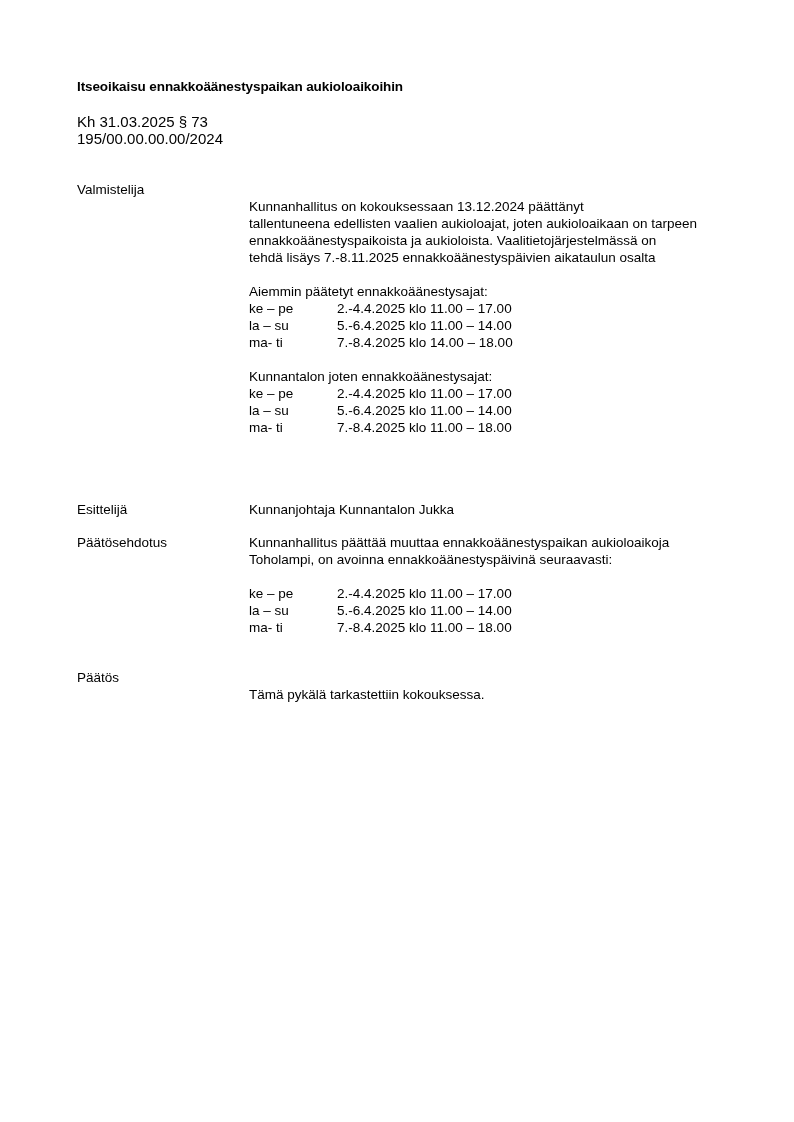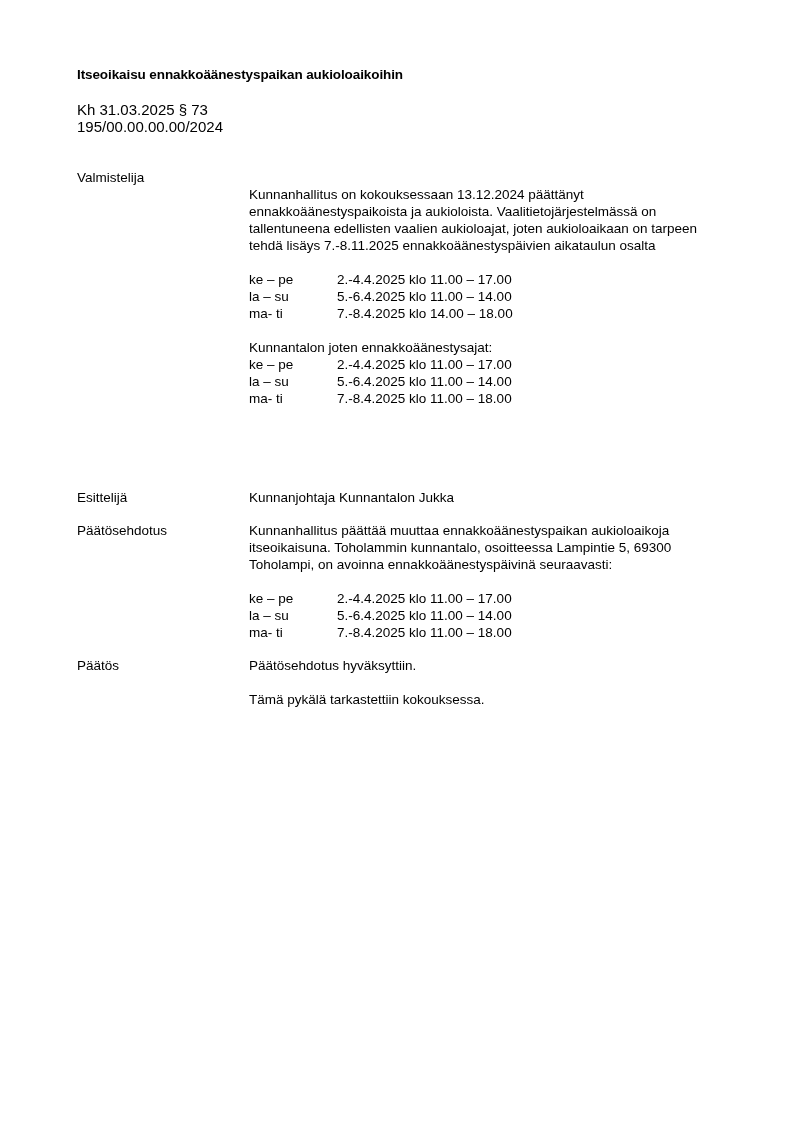--- a/index.html
+++ b/index.html
@@ -1,18 +1,18 @@
 <!DOCTYPE html>
 <html><head>
   <meta charset="utf-8">
   <style>
     html, body { margin: 0; padding: 0; background: #ffffff; }
     body { width: 794px; height: 1122px; position: relative; overflow: hidden;
            font-family: "Liberation Sans", sans-serif; color: #000; }
-    .page { position: absolute; left: 0; top: 0; width: 794px; height: 918px; background: #fff; }
+    .page { position: absolute; left: 0; top: 12px; width: 794px; height: 918px; background: #fff; }
     .title { position: absolute; left: 77px; top: 67px; font-size: 13.5px; font-weight: bold; letter-spacing: -0.1px; }
     .meta { position: absolute; left: 77px; top: 101px; font-size: 15px; line-height: 17px; }
     .meta div { white-space: nowrap; }
     .section { position: absolute; left: 77px; width: 680px; font-size: 13.5px; line-height: 17px; }
     .label { position: absolute; left: 0; top: 0; white-space: nowrap; }
     .content { position: absolute; left: 172px; top: 0; width: 500px; }
     .line { white-space: nowrap; height: 17px; }
     .gap { height: 17px; }
     .sched { display: flex; height: 17px; white-space: nowrap; }
     .sched .days { width: 88px; }
@@ -27,24 +27,25 @@
   <div class="meta">
     <div>Kh 31.03.2025 § 73</div>
     <div>195/00.00.00.00/2024</div>
   </div>
 
   <div class="section" style="top:169px;">
     <div class="label">Valmistelija</div>
     <div class="content">
       <div class="gap"></div>
       <div class="line">Kunnanhallitus on kokouksessaan 13.12.2024 päättänyt</div>
+      <div class="line">tallentuneena edellisten vaalien aukioloajat, joten aukioloaikaan on tarpeen</div>
       <div class="line">ennakkoäänestyspaikoista ja aukioloista. Vaalitietojärjestelmässä on</div>
-      <div class="line">tallentuneena edellisten vaalien aukioloajat, joten aukioloaikaan on tarpeen</div>
       <div class="line">tehdä lisäys 7.-8.11.2025 ennakkoäänestyspäivien aikataulun osalta</div>
       <div class="gap"></div>
+      <div class="line">Aiemmin päätetyt ennakkoäänestysajat:</div>
       <div class="sched">
         <span class="days">ke – pe</span>
         <span>2.-4.4.2025 klo 11.00 – 17.00</span>
       </div>
       <div class="sched">
         <span class="days">la – su</span>
         <span>5.-6.4.2025 klo 11.00 – 14.00</span>
       </div>
       <div class="sched">
         <span class="days">ma- ti</span>
@@ -71,40 +72,38 @@
     <div class="label">Esittelijä</div>
     <div class="content">
       <div class="line">Kunnanjohtaja Kunnantalon Jukka</div>
     </div>
   </div>
 
   <div class="section" style="top:522px;">
     <div class="label">Päätösehdotus</div>
     <div class="content">
       <div class="line">Kunnanhallitus päättää muuttaa ennakkoäänestyspaikan aukioloaikoja</div>
-      <div class="line">itseoikaisuna. Toholammin kunnantalo, osoitteessa Lampintie 5, 69300</div>
       <div class="line">Toholampi, on avoinna ennakkoäänestyspäivinä seuraavasti:</div>
       <div class="gap"></div>
       <div class="sched">
         <span class="days">ke – pe</span>
         <span>2.-4.4.2025 klo 11.00 – 17.00</span>
       </div>
       <div class="sched">
         <span class="days">la – su</span>
         <span>5.-6.4.2025 klo 11.00 – 14.00</span>
       </div>
       <div class="sched">
         <span class="days">ma- ti</span>
         <span>7.-8.4.2025 klo 11.00 – 18.00</span>
       </div>
     </div>
   </div>
 
   <div class="section" style="top:657px;">
     <div class="label">Päätös</div>
     <div class="content">
-      <div class="line">Päätösehdotus hyväksyttiin.</div>
       <div class="gap"></div>
       <div class="line">Tämä pykälä tarkastettiin kokouksessa.</div>
     </div>
   </div>
 
 </div>
 
 </body></html>

